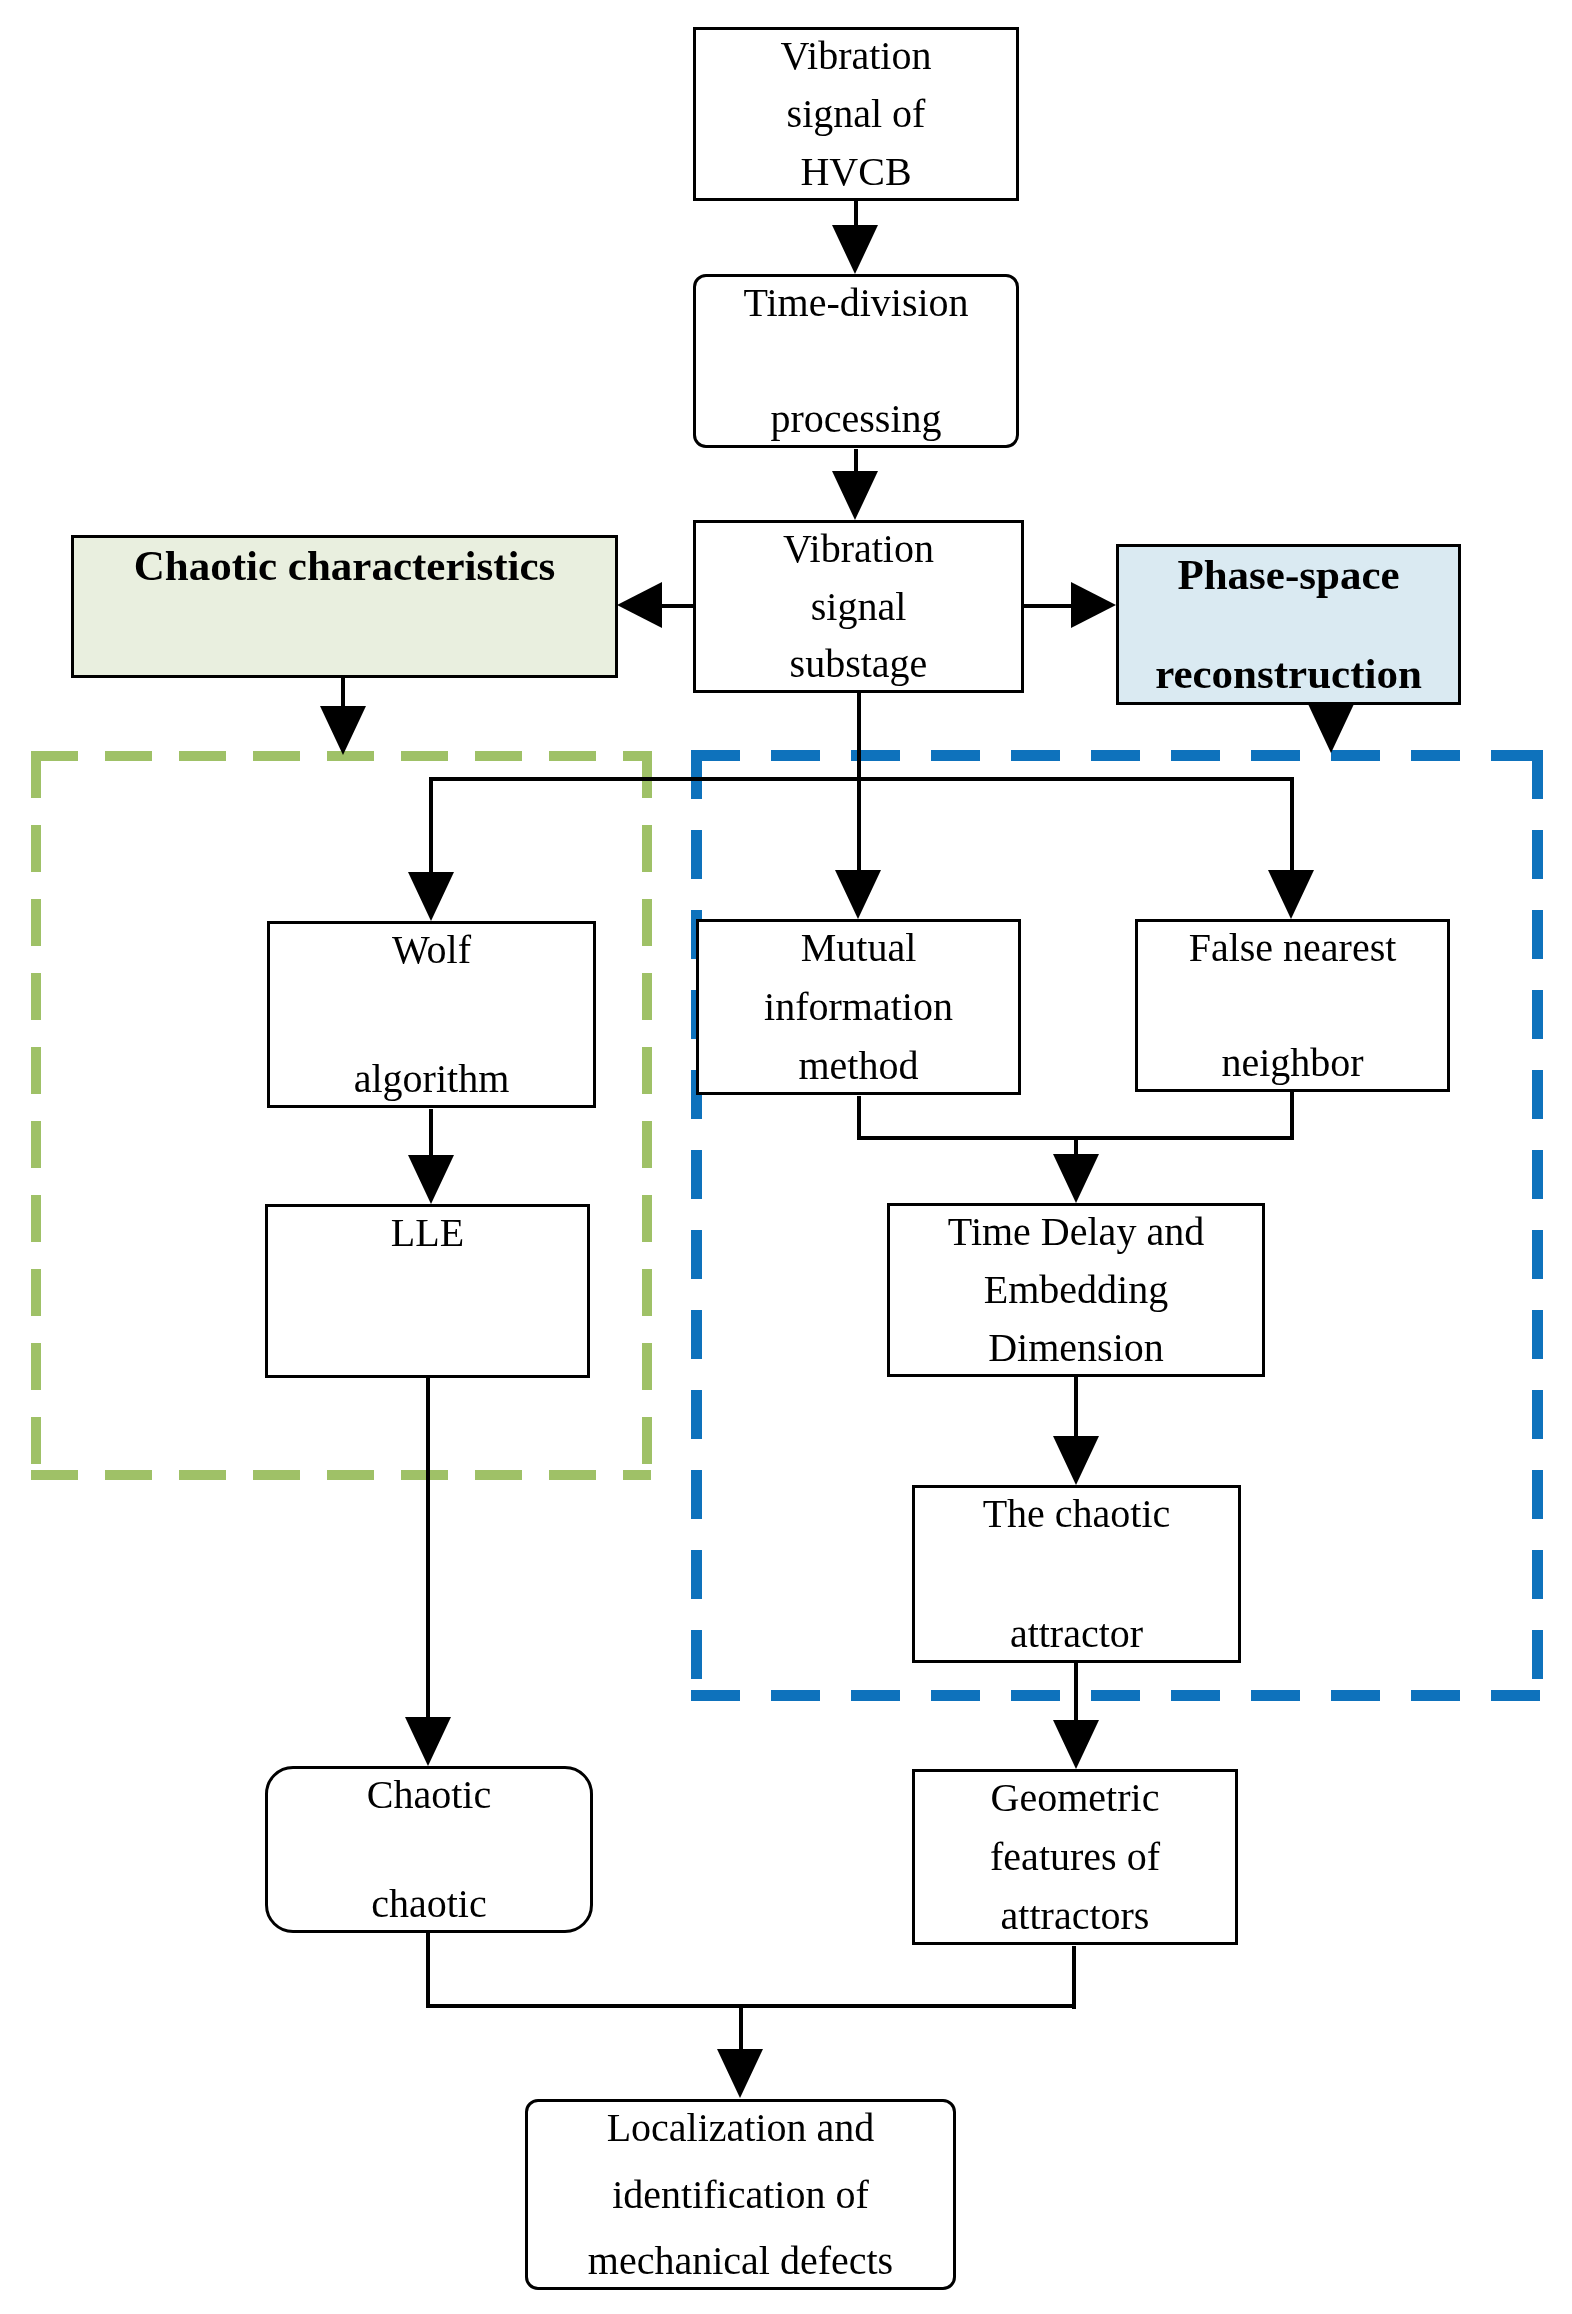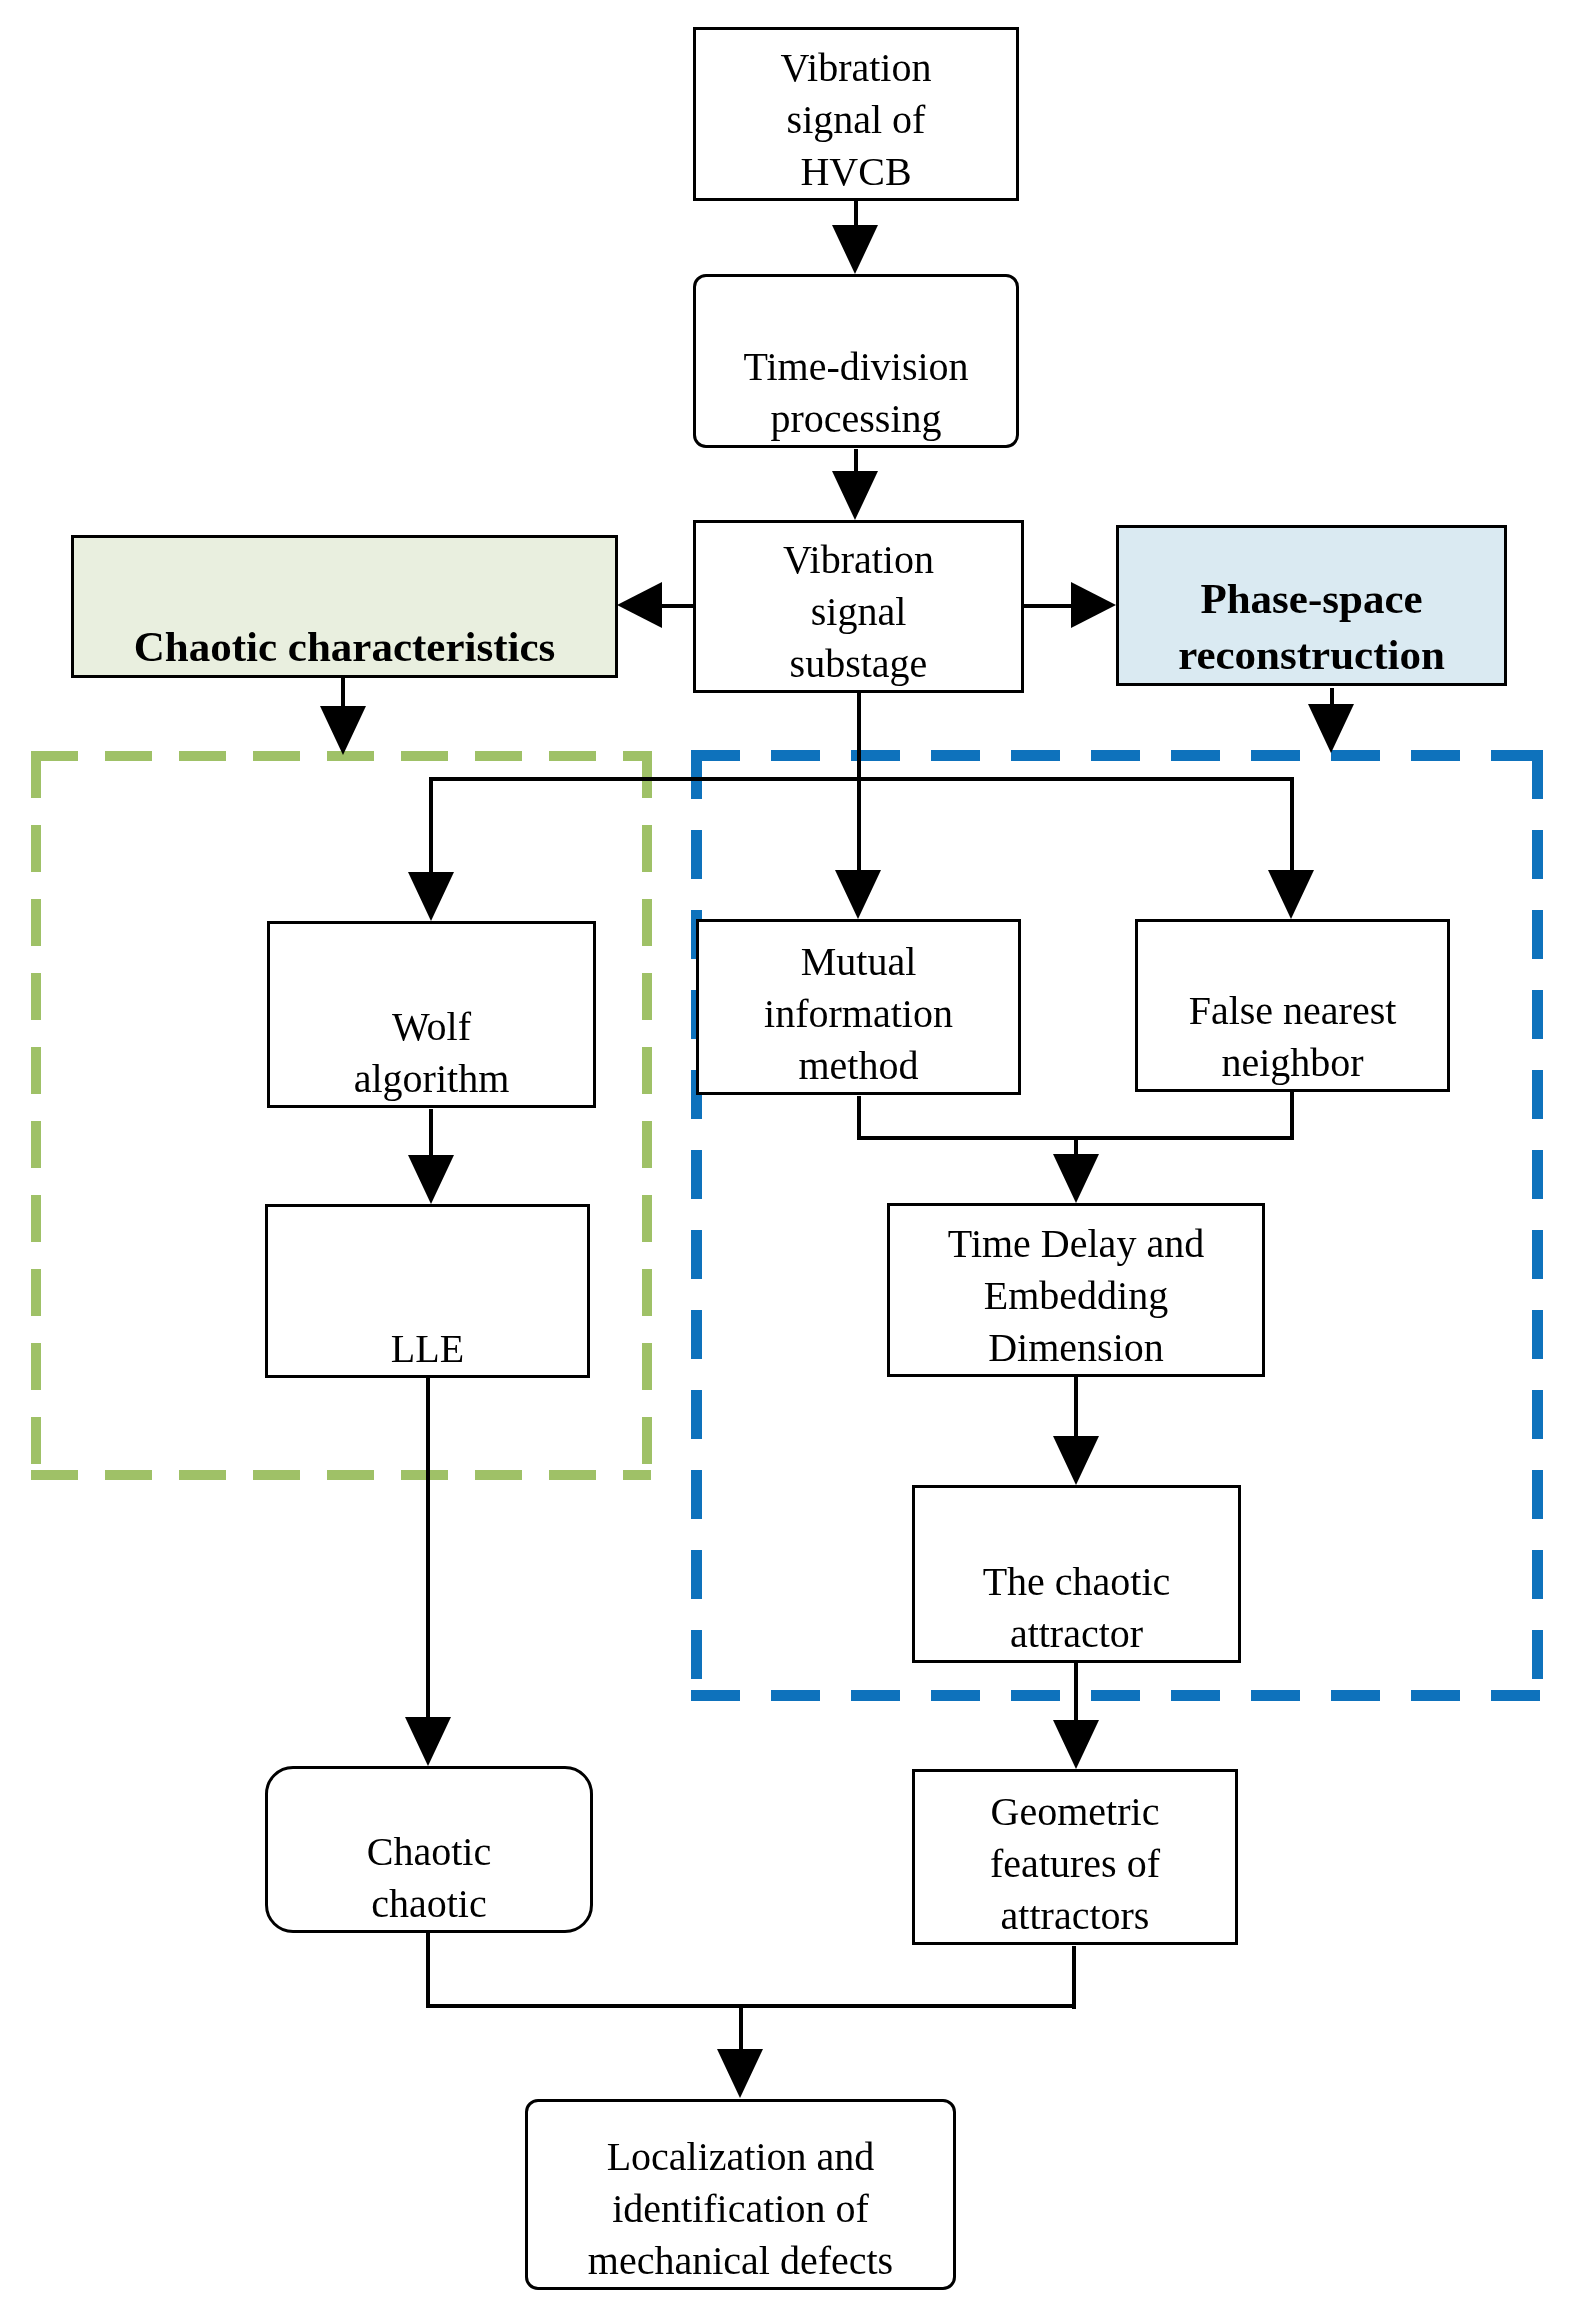--- a/index.html
+++ b/index.html
@@ -2,21 +2,21 @@
 <html><head>
 <meta charset="utf-8">
 <style>
   html,body { margin:0; padding:0; background:#ffffff; }
   .canvas {
     position:relative; width:1572px; height:2314px; background:#ffffff;
     font-family:"Liberation Serif", serif; color:#000;
   }
   .node {
     position:absolute; box-sizing:border-box; border:3.9px solid #000; background:#fff;
-    display:flex; flex-direction:column; align-items:center; justify-content:flex-end;
+    display:flex; flex-direction:column; align-items:center; justify-content:space-between;
     text-align:center; font-size:40px; line-height:1.3;
   }
   .node span { display:block; white-space:nowrap; }
   .fill-green { background:#e9efdf; font-weight:bold; font-size:43px; }
   .fill-blue  { background:#daeaf2; font-weight:bold; font-size:43px; }
   .vline, .hline { position:absolute; background:#000; }
   .arrow-down {
     position:absolute; width:0; height:0;
     border-left:23.5px solid transparent; border-right:23.5px solid transparent;
     border-top:49px solid #000;
@@ -125,21 +125,21 @@
   <div class="node" style="left:693px; top:520px; width:331px; height:173px;">
     <span>Vibration</span>
     <span>signal</span>
     <span>substage</span>
   </div>
 
   <div class="node fill-green" style="left:71px; top:535px; width:547px; height:143px;">
     <span>Chaotic characteristics</span>
   </div>
 
-  <div class="node fill-blue" style="left:1116px; top:525px; width:391px; height:161px;">
+  <div class="node fill-blue" style="left:1116px; top:544px; width:345px; height:161px;">
     <span>Phase-space</span>
     <span>reconstruction</span>
   </div>
 
   <div class="node" style="left:267px; top:921px; width:329px; height:187px;">
     <span>Wolf</span>
     <span>algorithm</span>
   </div>
 
   <div class="node" style="left:696px; top:919px; width:325px; height:176px;">

